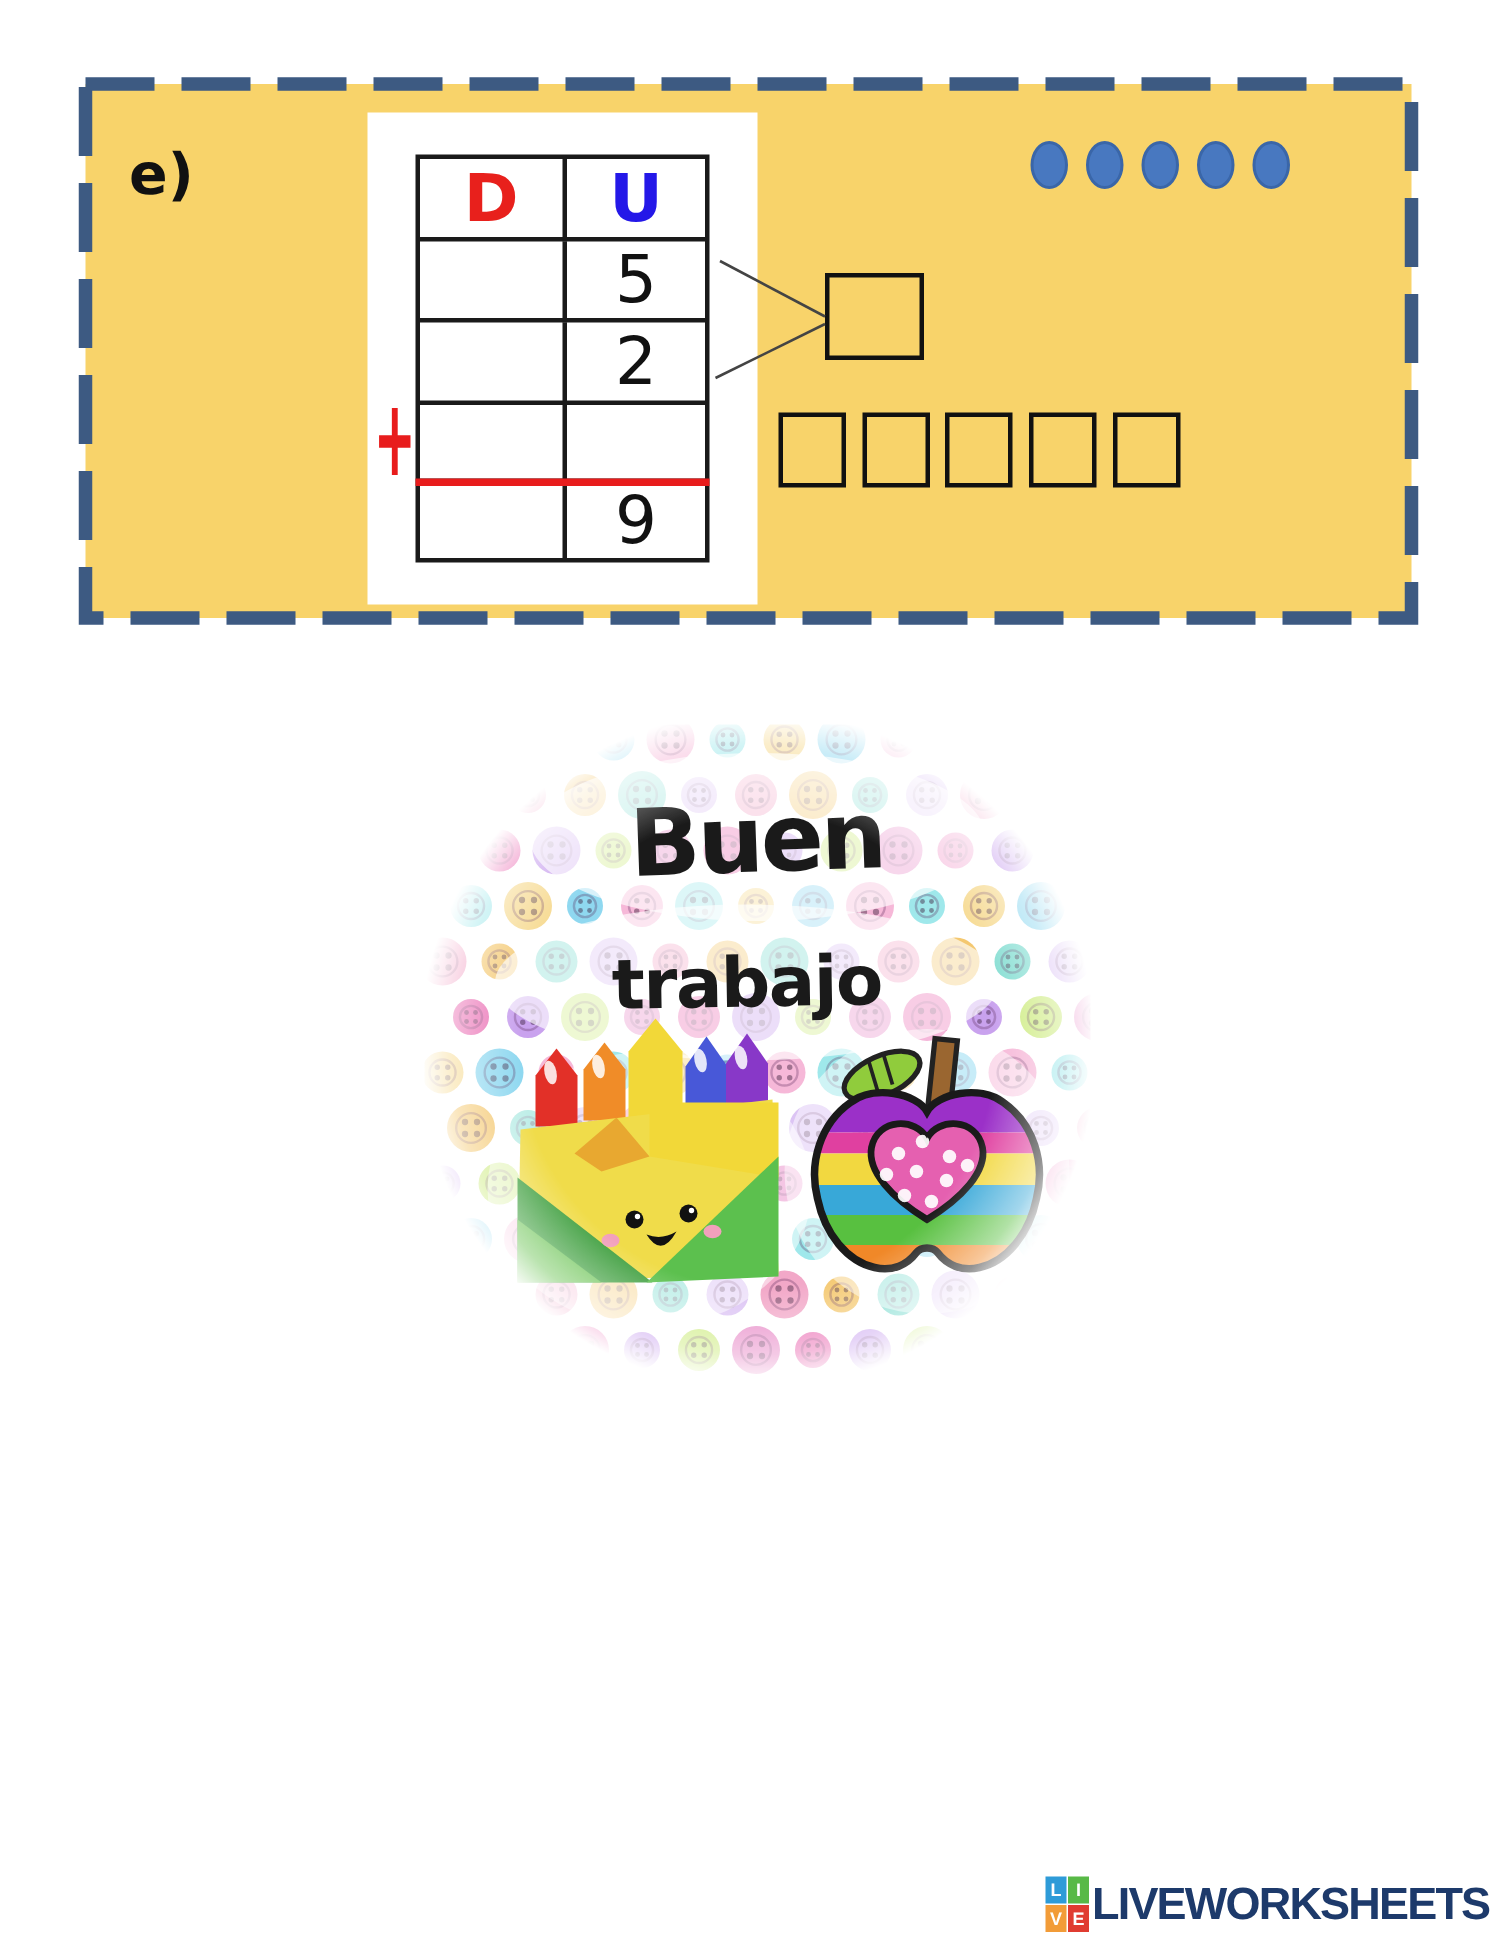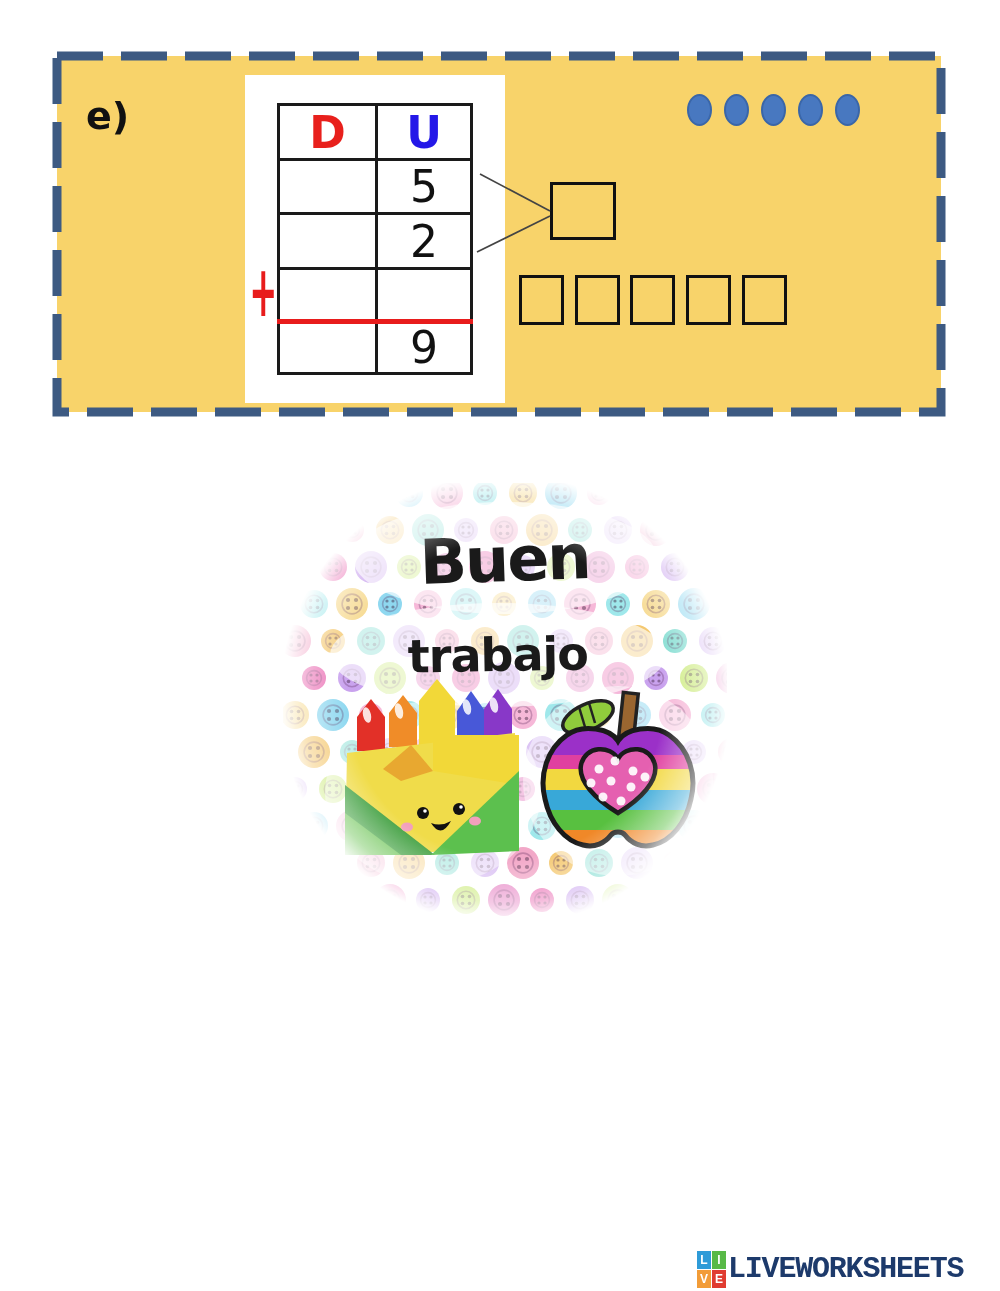--- a/index.html
+++ b/index.html
@@ -43,21 +43,21 @@
 
   
   .badge{position:absolute;left:283px;top:483px;width:444px;height:434px;}
 
   
   .logo{position:absolute;left:697px;top:1251px;display:flex;align-items:center;}
   .logo-grid{display:grid;grid-template-columns:14px 14px;grid-template-rows:18px 18px;gap:1px;margin-right:2px;}
   .logo-tile{color:#fff;font-size:12px;font-weight:700;text-align:center;line-height:18px;
              font-family:"Liberation Sans",sans-serif;}
   .t-l{background:#2e9bd8;} .t-i{background:#58b947;} .t-v{background:#f29c38;} .t-e{background:#e03c31;}
-  .logo-text{font-family:Liberation Mono, monospace;font-size:30px;font-weight:800;
+  .logo-text{font-family:Liberation Sans, sans-serif;font-size:30px;font-weight:800;
              color:#1d3a6b;letter-spacing:-1.2px;line-height:37px;}
 </style>
 </head>
 <body>
 
 <div class="page">
 
   <div class="card-bg"></div>
 
   <div class="item-label">e)</div>

